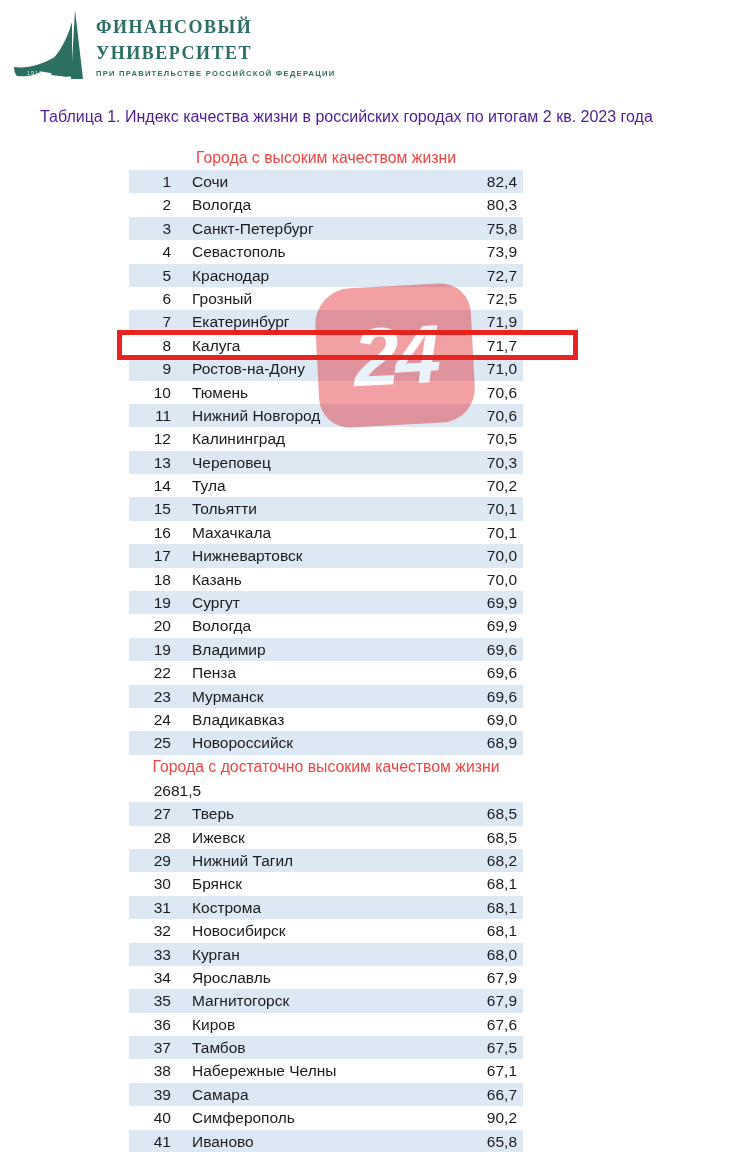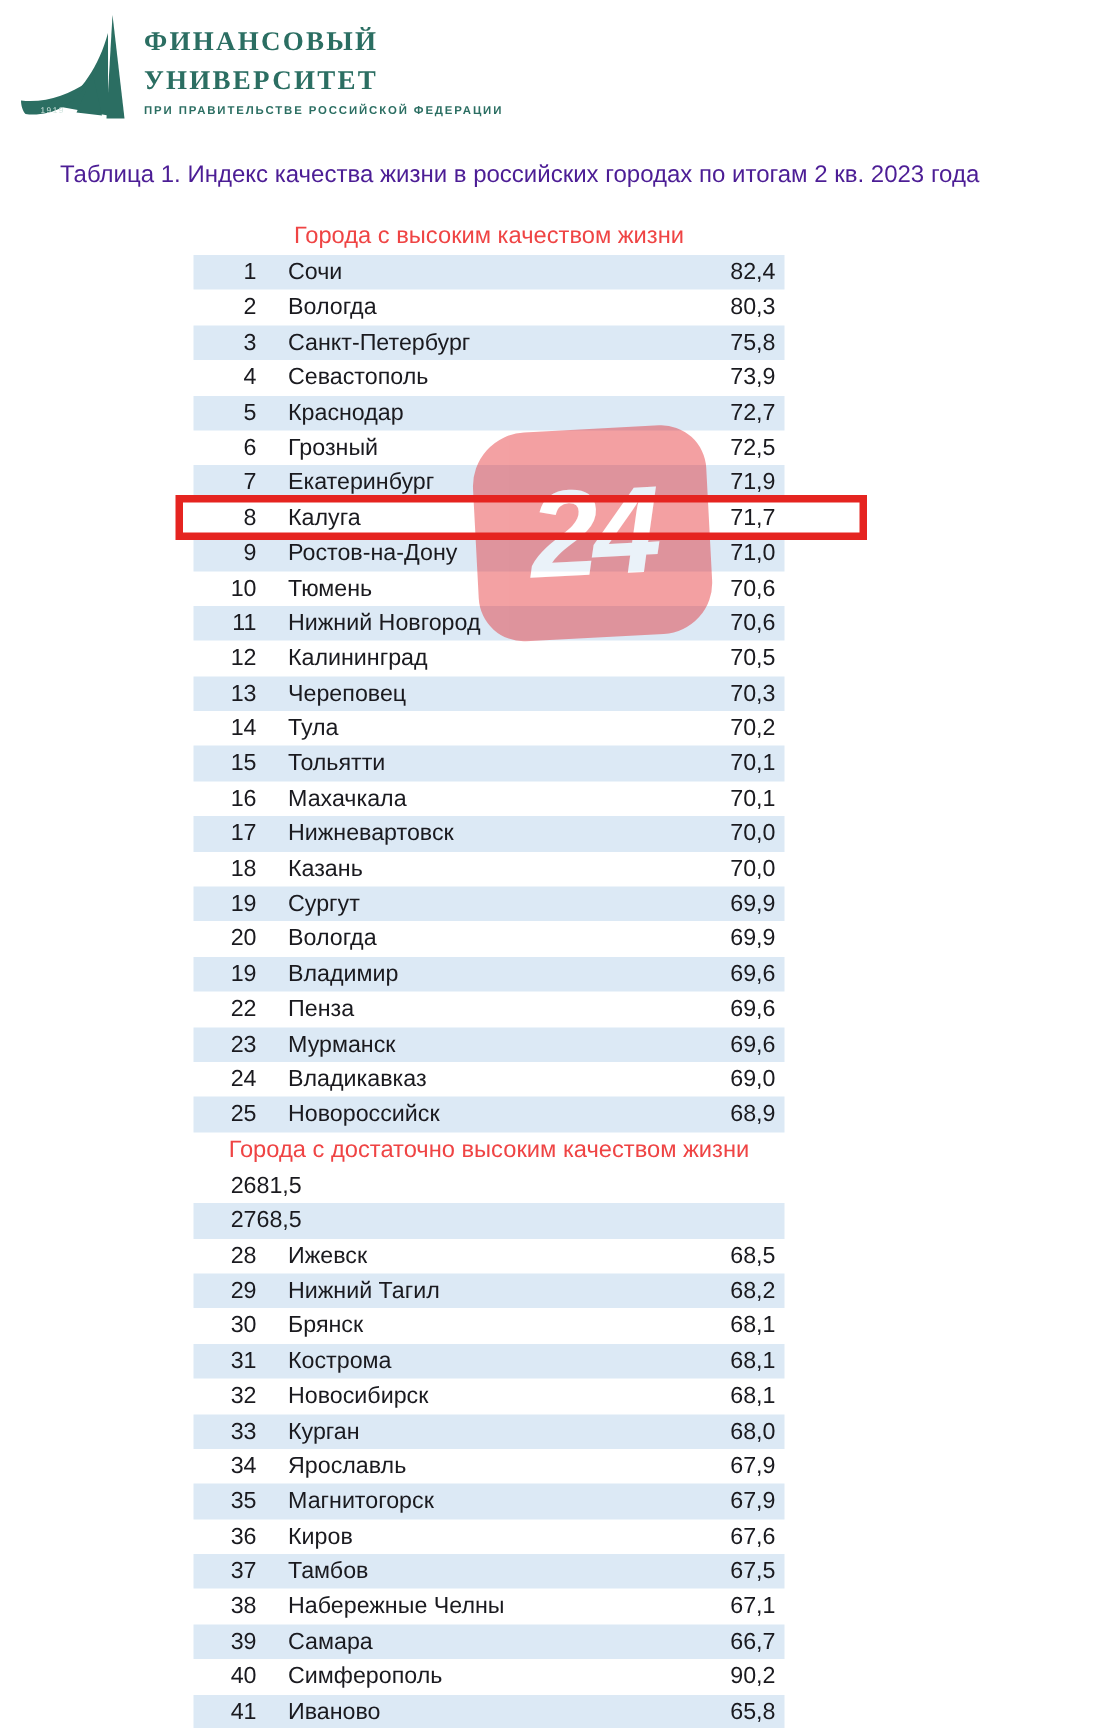--- a/index.html
+++ b/index.html
@@ -206,20 +206,21 @@
       <span class="city">Новороссийск</span>
       <span class="value">68,9</span>
     </div>
     <div class="section-header">Города с достаточно высоким качеством жизни</div>
     <div class="row">
       <span class="rank">26</span>
       <span class="value">81,5</span>
     </div>
     <div class="row alt">
       <span class="rank">27</span>
+      <span class="city">Тверь</span>
       <span class="value">68,5</span>
     </div>
     <div class="row">
       <span class="rank">28</span>
       <span class="city">Ижевск</span>
       <span class="value">68,5</span>
     </div>
     <div class="row alt">
       <span class="rank">29</span>
       <span class="city">Нижний Тагил</span>

